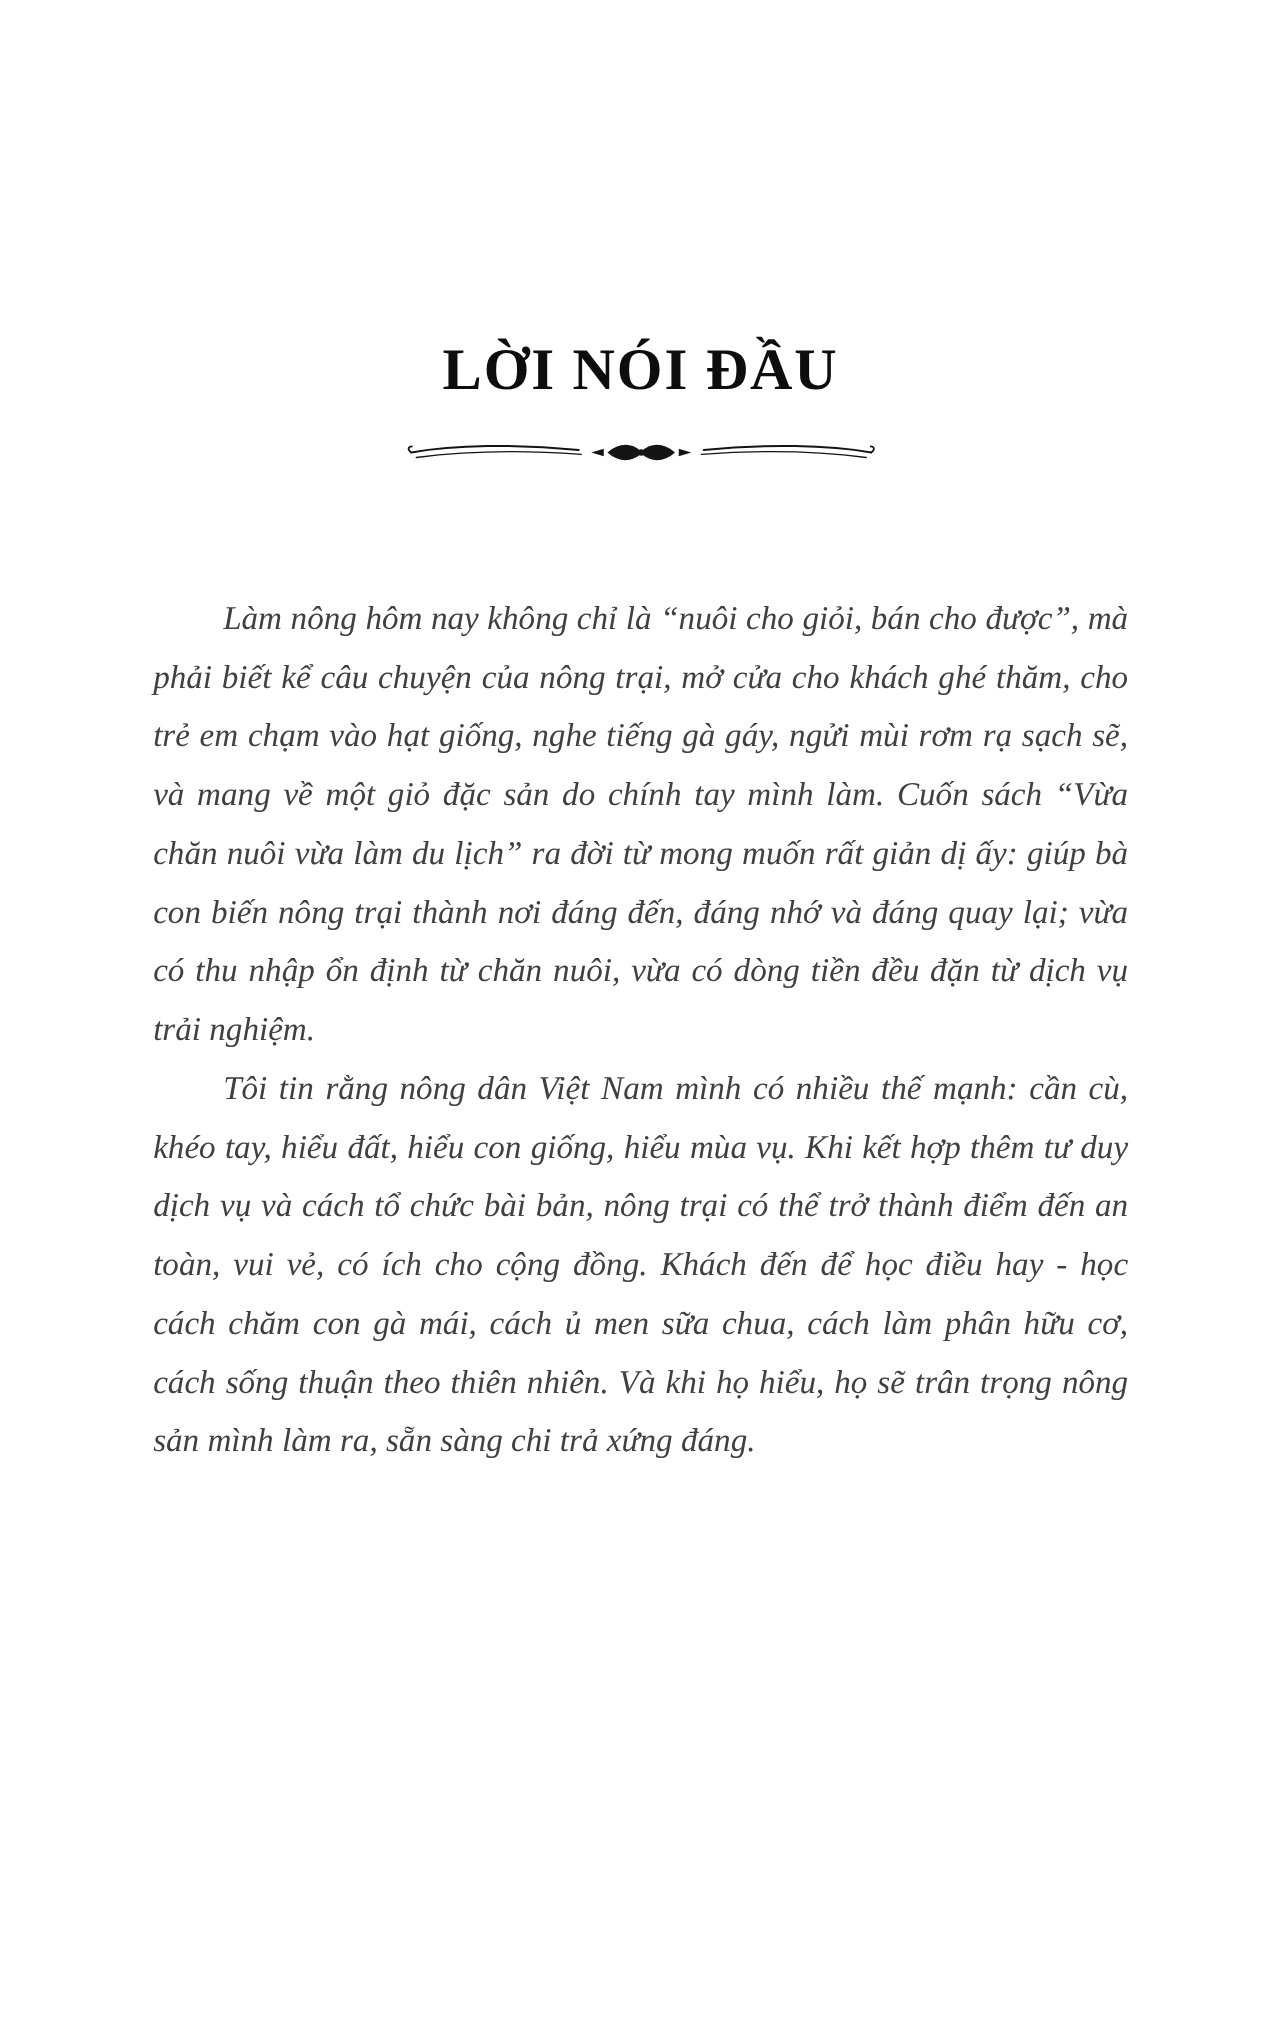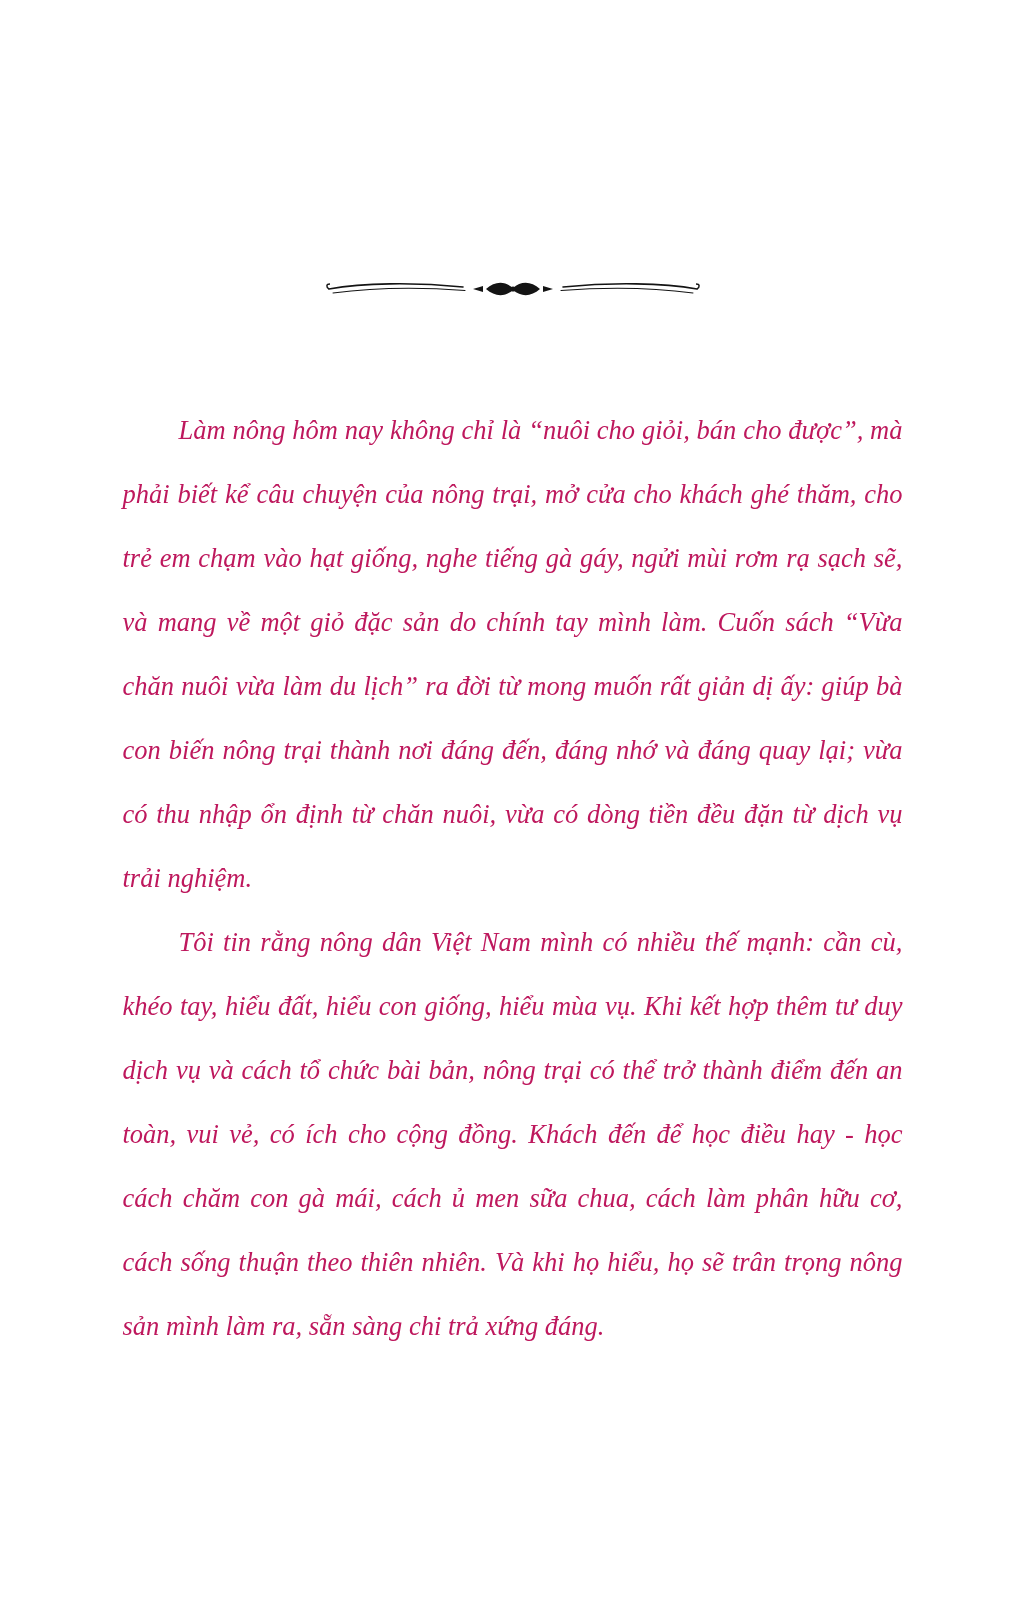--- a/index.html
+++ b/index.html
@@ -44,37 +44,38 @@
     display: block;
     width: 100%;
     height: 100%;
   }
   .body-text {
     margin: 92px auto 0;
     width: 780px;
     font-family: "Liberation Serif", serif;
     font-style: italic;
     font-size: 26.5px;
-    line-height: 64px;
+    line-height: 47px;
     text-align: justify;
-    color: #be185d;
+    color: #404040;
   }
   .body-text p {
     margin: 0;
     text-indent: 56px;
     text-align: justify;
     text-justify: inter-word;
   }
 </style>
 </head>
 <body>
 
 <div class="page">
 
   <div class="title-block">
+    <h1 class="chapter-title">LỜI NÓI ĐẦU</h1>
 
     <div class="ornament">
       <svg viewBox="0 0 380 34" xmlns="http://www.w3.org/2000/svg" aria-hidden="true">
         <path d="M6 17 C 40 11, 90 10, 140 15" stroke="#141414" stroke-width="1.6" fill="none" stroke-linecap="round"></path>
         <path d="M10 21 C 48 16, 96 15, 142 18.5" stroke="#141414" stroke-width="1.1" fill="none" stroke-linecap="round"></path>
         <path d="M374 17 C 340 11, 290 10, 240 15" stroke="#141414" stroke-width="1.6" fill="none" stroke-linecap="round"></path>
         <path d="M370 21 C 332 16, 284 15, 238 18.5" stroke="#141414" stroke-width="1.1" fill="none" stroke-linecap="round"></path>
         <path d="M6 17 C 3 15, 3 12, 7 12" stroke="#141414" stroke-width="1.4" fill="none"></path>
         <path d="M374 17 C 377 15, 377 12, 373 12" stroke="#141414" stroke-width="1.4" fill="none"></path>
         <path d="M163 17 C 172 9, 182 9, 190 16 C 198 9, 208 9, 217 17 C 208 25, 198 25, 190 18 C 182 25, 172 25, 163 17 Z" fill="#141414"></path>

